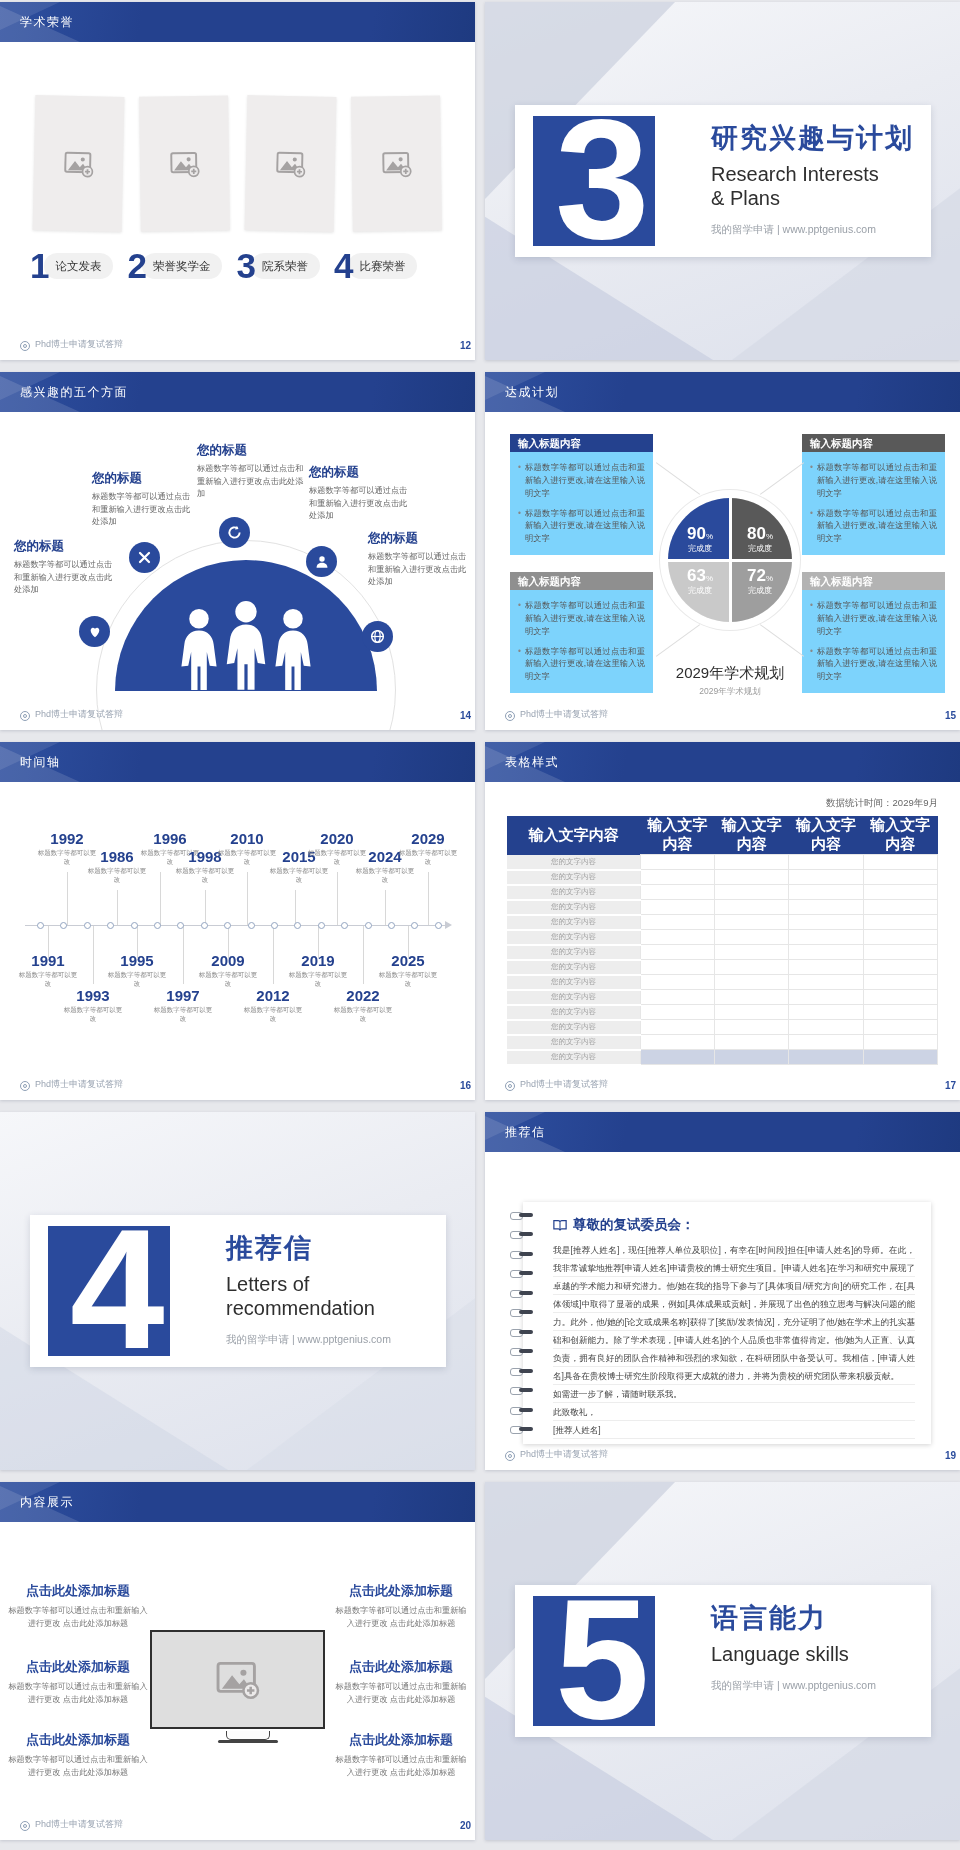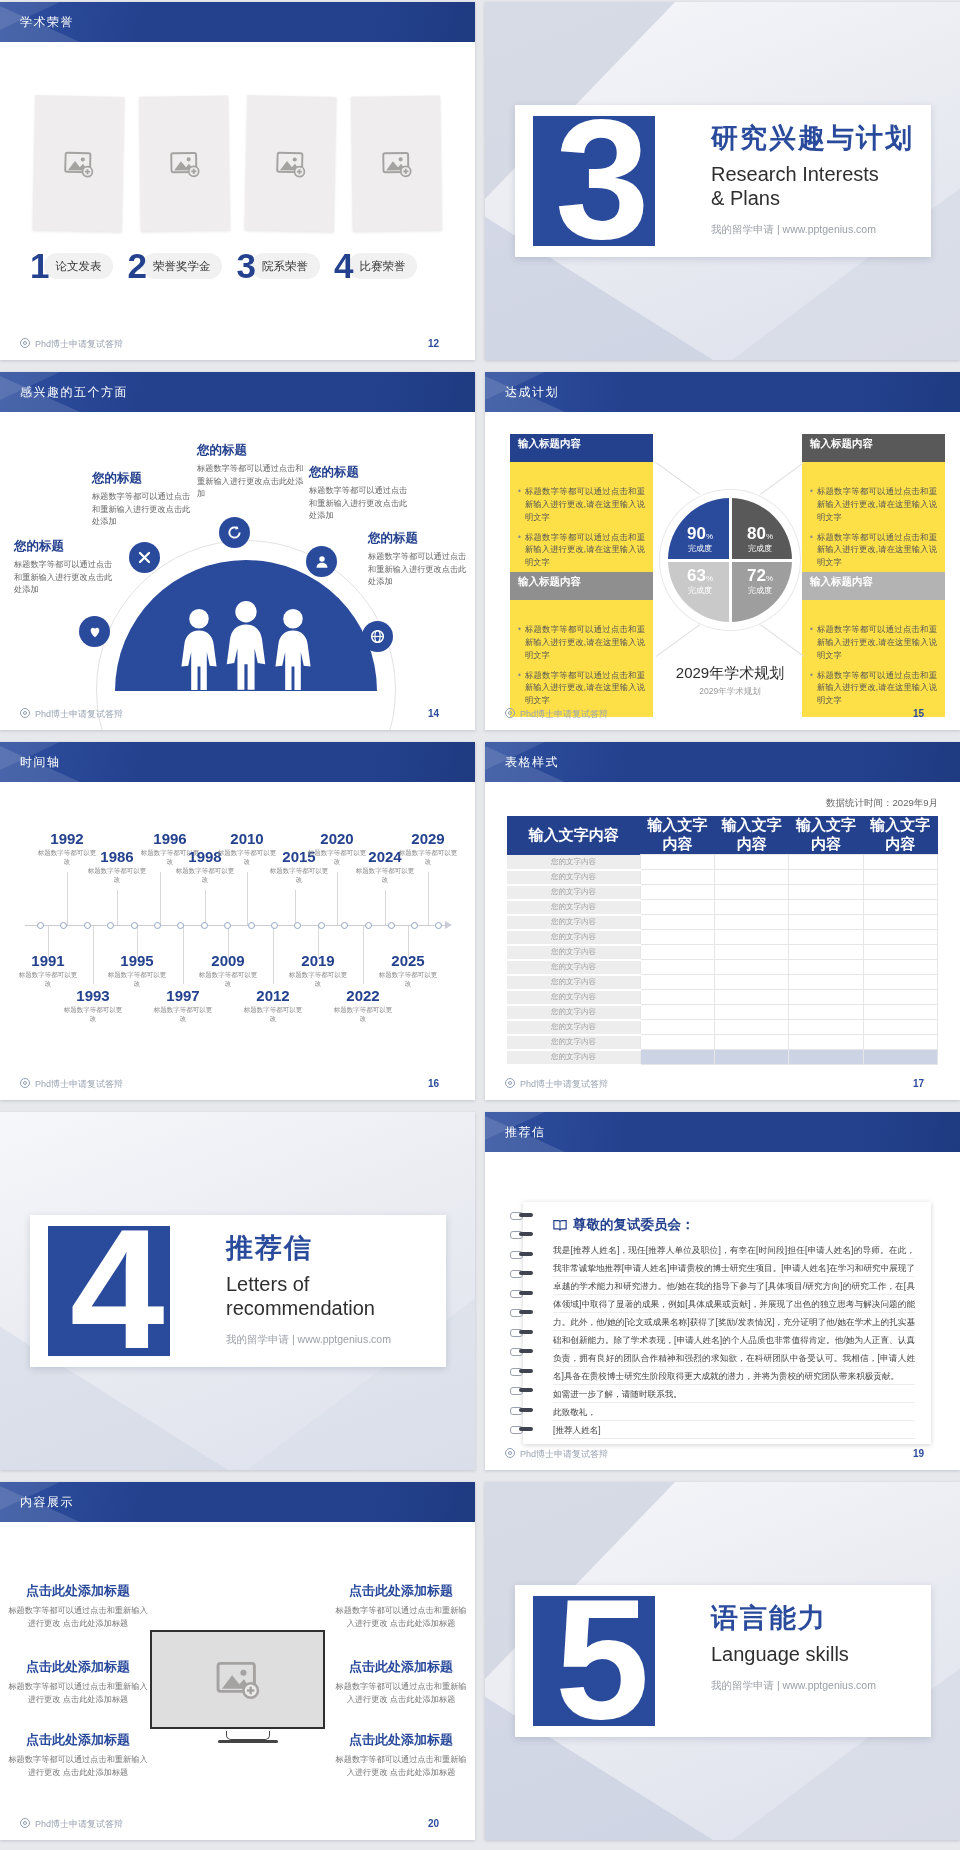--- a/index.html
+++ b/index.html
@@ -6,21 +6,21 @@
   html,body{width:960px}
   body{background:#e7e8ec;font-family:"Liberation Sans",sans-serif;-webkit-font-smoothing:antialiased}
   .page{position:relative;width:960px;height:1850px;background:#e7e8ec;overflow:hidden}
 
   
   .slide{position:absolute;width:475px;height:358px;background:#fff;box-shadow:0 1px 3px rgba(40,50,80,.18);overflow:hidden}
   .hd{position:absolute;top:0;left:0;right:0;height:40px;background:linear-gradient(100deg,#2e4f9f,#24418e 30%,#24418e 78%,#1e3a80)}
   .hd::before{content:"";position:absolute;left:0;bottom:0;width:80px;height:100%;background:rgba(255,255,255,.13);clip-path:polygon(0 10%,100% 100%,0 100%)}
   .hd::after{content:"";position:absolute;left:0;top:0;width:60px;height:100%;background:rgba(255,255,255,.10);clip-path:polygon(0 0,100% 0,0 70%)}
   .hd-t{position:relative;z-index:1;color:#fff;font-size:12px;line-height:40px;padding-left:20px;letter-spacing:1.5px}
-  .ft{position:absolute;left:20px;right:36px;bottom:9px;height:13px;display:flex;align-items:flex-start;color:#9aa4b2;font-size:9px}
+  .ft{position:absolute;left:20px;right:4px;bottom:9px;height:13px;display:flex;align-items:flex-end;color:#9aa4b2;font-size:9px}
   .logo{width:10px;height:10px;border:1px solid #8fa0b6;border-radius:50%;margin-right:5px;position:relative;flex:none}
   .logo::after{content:"";position:absolute;inset:2px;border:1px solid #8fa0b6;border-radius:50%}
   .pg{margin-left:auto;color:#2b4c9c;font-weight:bold;font-size:10px}
 
   
   .divider{background:linear-gradient(160deg,#f6f7fa 0%,#eaecf2 45%,#dde1ec 100%)}
   .sh{position:absolute;inset:0;display:block}
   .sh1{background:#ccd2df;clip-path:polygon(0 0,40% 0,0 55%);opacity:.75}
   .sh2{background:#d5dae5;clip-path:polygon(100% 100%,52% 100%,100% 52%);opacity:.7}
   .sh3{background:#c6cddf;clip-path:polygon(0 100%,0 60%,48% 100%);opacity:.65}
@@ -48,22 +48,22 @@
   .tb5{position:absolute}
   .tb5 .tt{font-size:12.5px;font-weight:bold;color:#24418e;margin-bottom:4px}
   .tb5 .tx{font-size:8.2px;color:#666;line-height:1.55}
   .ring{position:absolute;left:96px;top:168px;width:300px;height:300px;border:1px solid #e2e2e2;border-radius:50%}
   .dome{position:absolute;left:115px;top:188px;width:262px;height:131px;background:#2a4a9c;border-radius:262px 262px 0 0}
   .people{position:absolute;left:179px;top:228px}
   .ico{position:absolute;width:31px;height:31px;border-radius:50%;background:#2a4a9c;display:flex;align-items:center;justify-content:center}
 
   
   .pbox{position:absolute;width:143px}
-  .pbox .ph1{height:28px;line-height:18px;color:#fff;font-size:10.5px;padding-left:8px;font-weight:bold}
-  .pbox .pbody{background:#fde047;padding:23px 8px 10px 6px}
+  .pbox .ph1{height:18px;line-height:18px;color:#fff;font-size:10.5px;padding-left:8px;font-weight:bold}
+  .pbox .pbody{background:#7dd3fc;padding:9px 8px 10px 6px}
   .pbox .bu{display:flex;font-size:8.3px;color:#555;line-height:1.55;margin-bottom:7px;text-align:justify}
   .pbox .bu:last-child{margin-bottom:0}
   .pbox .bu::before{content:"•";color:#888;margin:0 4px 0 2px;flex:none}
   .h-blue{background:#24418e}.h-dark{background:#595959}.h-mid{background:#8f8f8f}.h-light{background:#b3b3b3}
   .quad{position:absolute;left:183px;top:126px;width:124px;height:124px;border-radius:50%;
         background:conic-gradient(#595959 0 90deg,#9e9e9e 90deg 180deg,#c9c9c9 180deg 270deg,#2a4a9c 270deg 360deg);
         box-shadow:0 0 0 8px #fff,0 0 0 9px #e9e9e9}
   .quad::before{content:"";position:absolute;left:0;right:0;top:50%;height:3px;margin-top:-1.5px;background:#fff}
   .quad::after{content:"";position:absolute;top:0;bottom:0;left:50%;width:3px;margin-left:-1.5px;background:#fff}
   .q{position:absolute;width:54px;text-align:center;color:#fff;z-index:1;line-height:1.1}

